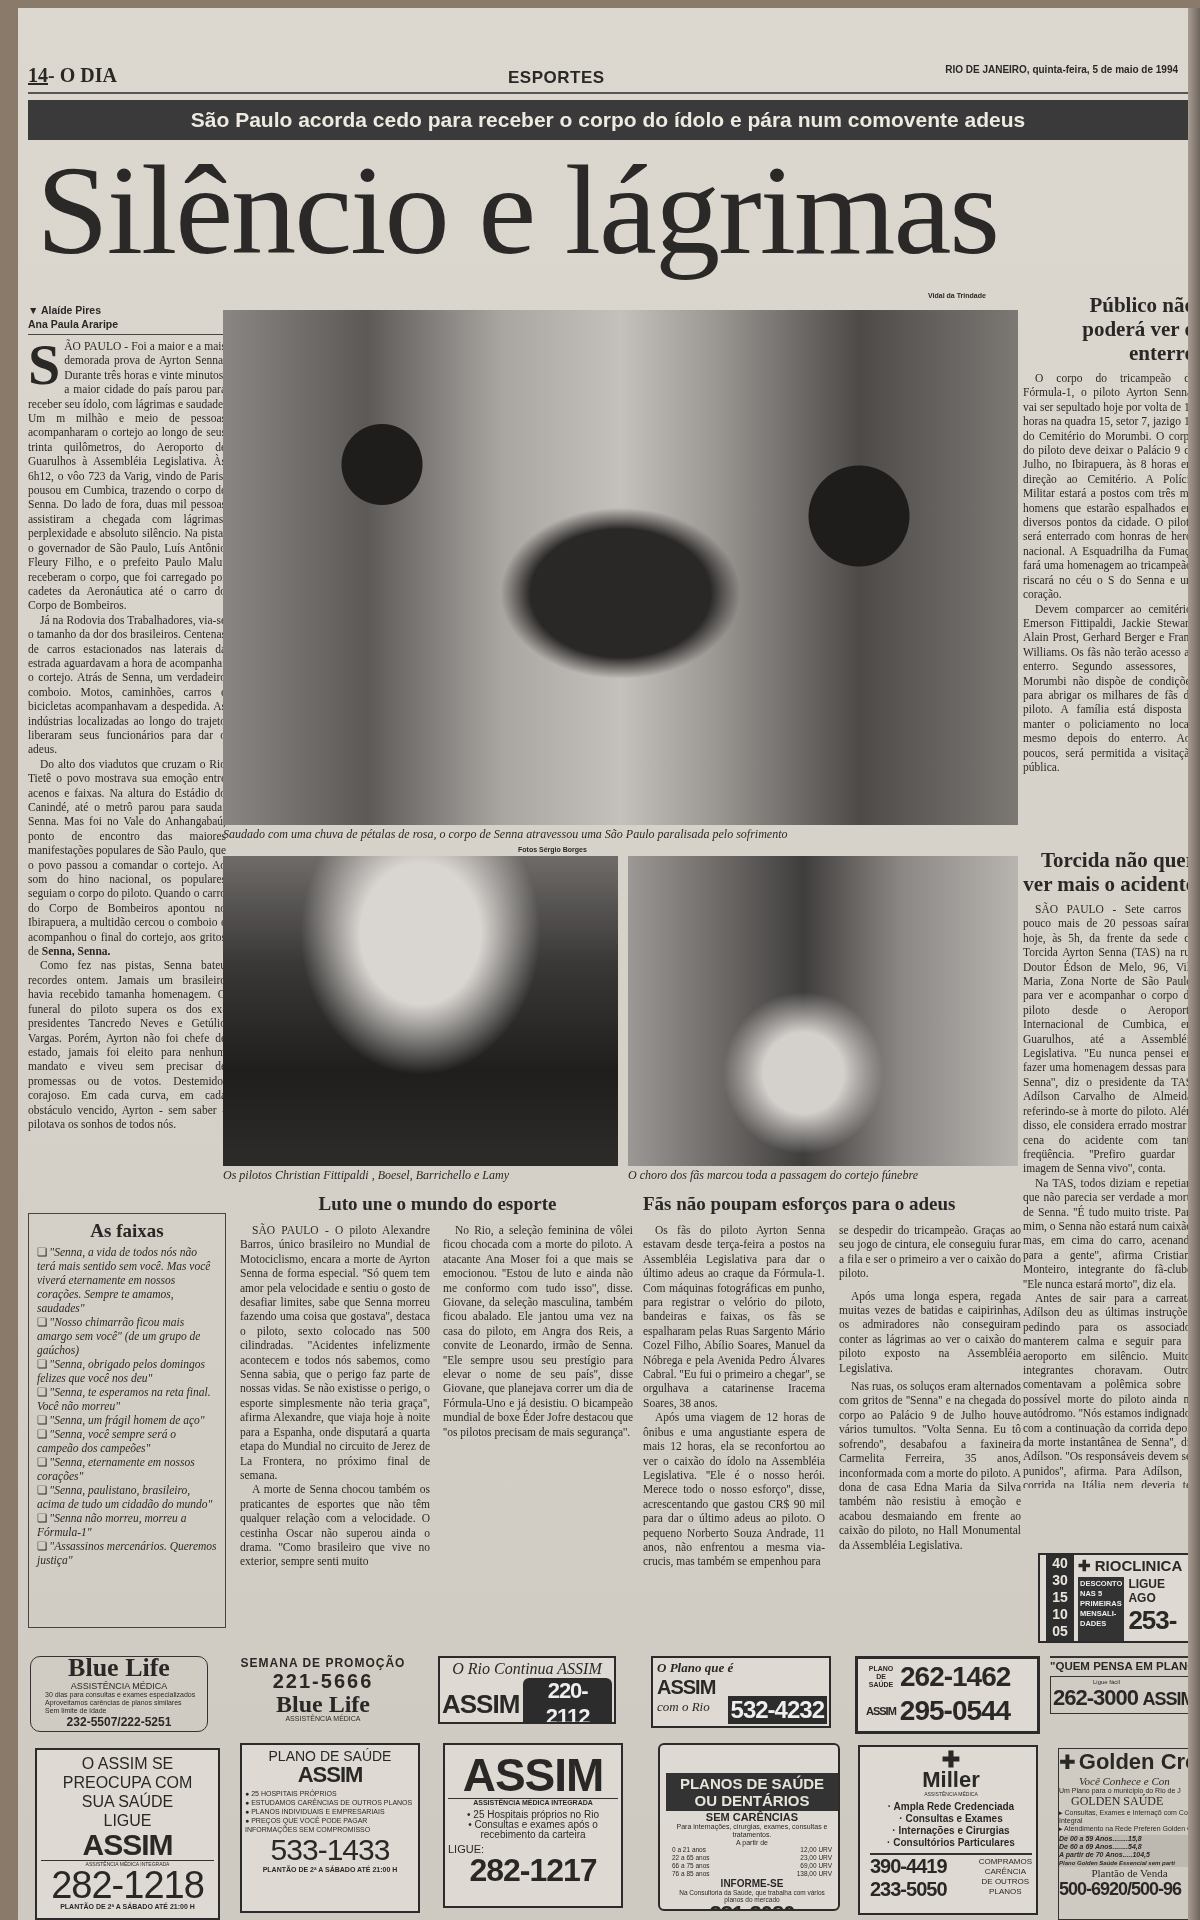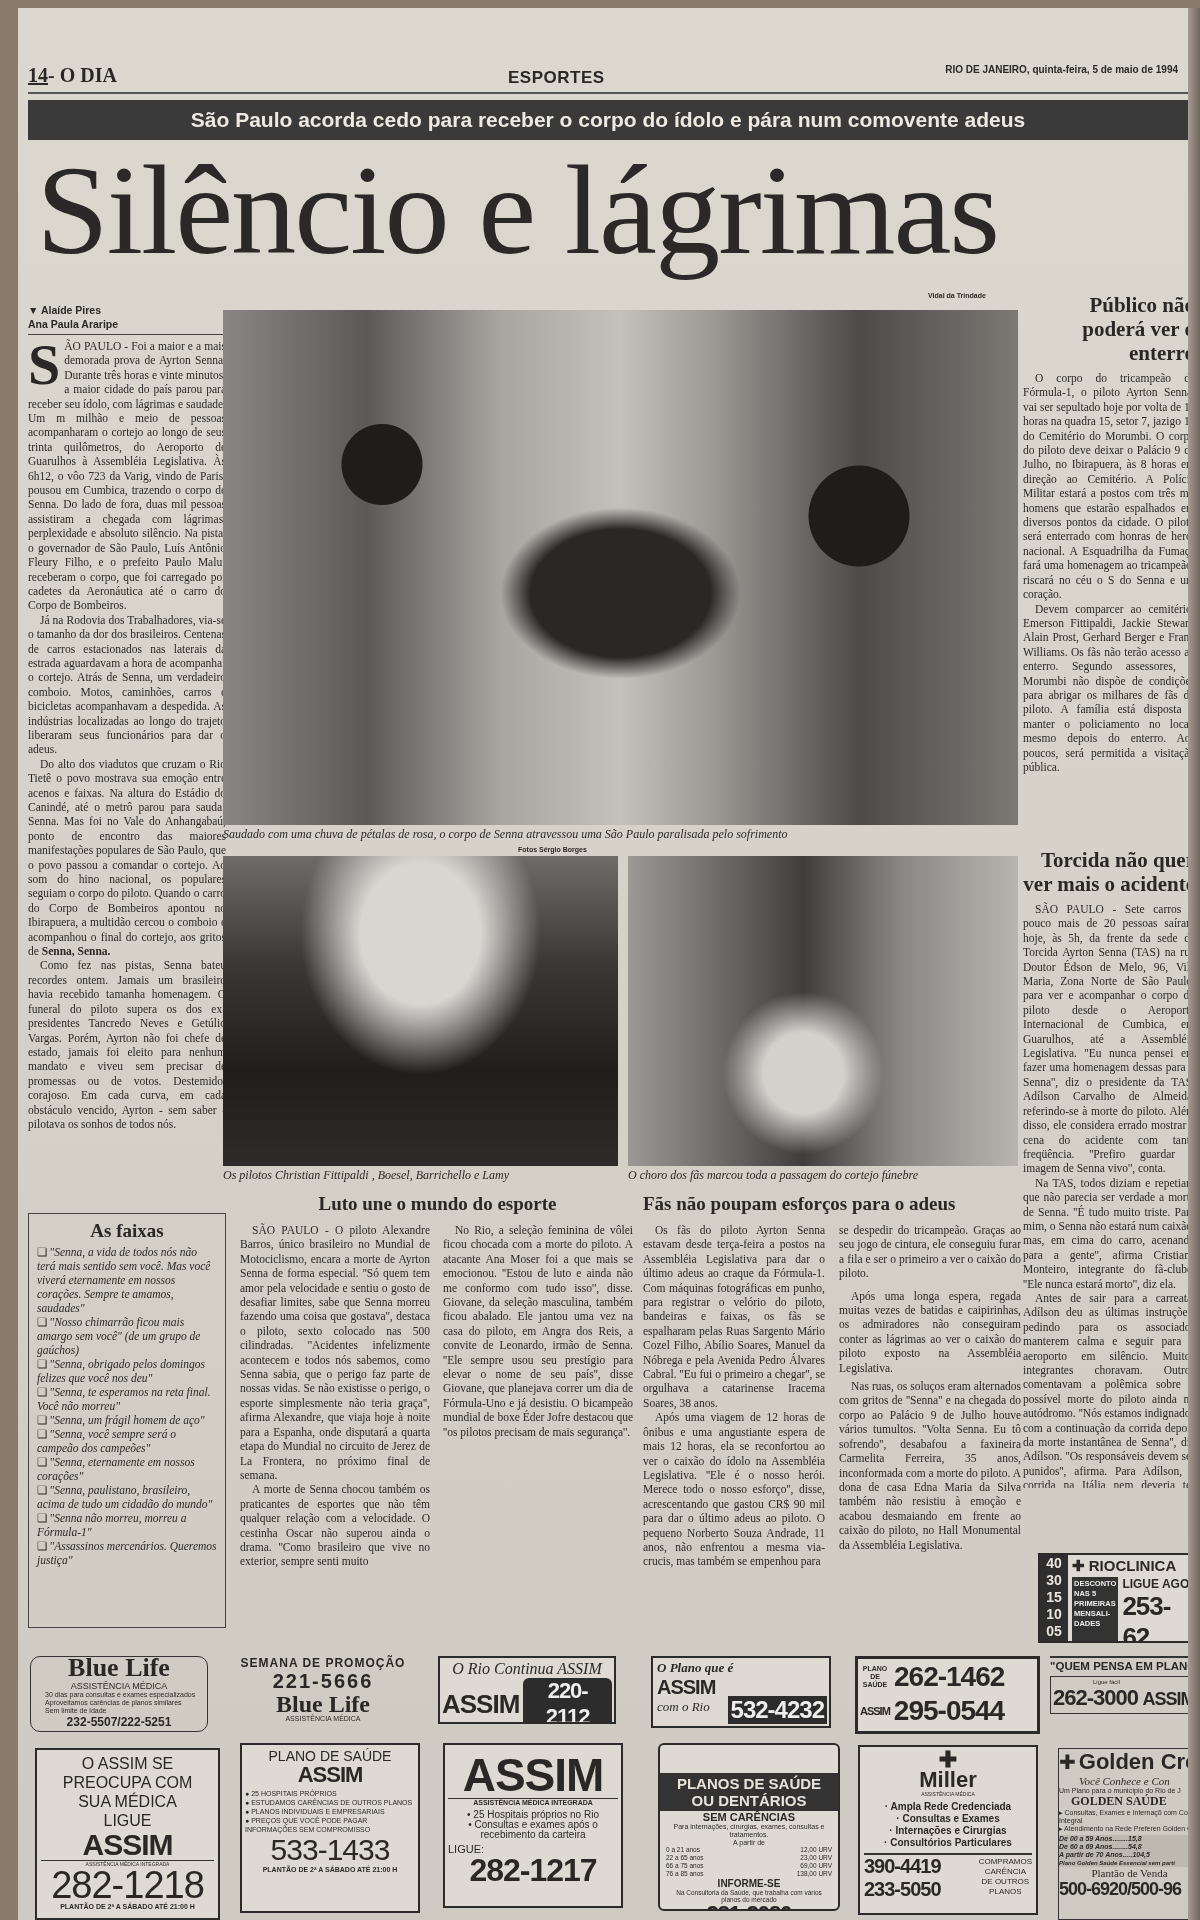--- a/index.html
+++ b/index.html
@@ -48,21 +48,21 @@
       linear-gradient(90deg, #9c9895 0%, #6a6765 25%, #403e3d 45%, #8b8784 70%, #b8b4b0 100%);
   }
   .caption { font-style: italic; font-size: 12px; font-family: "Liberation Serif", serif; }
   .credit { font-family: "Liberation Sans", sans-serif; font-size: 7px; font-weight: bold; }
   .side-h { font-weight: bold; font-size: 21px; line-height: 24px; text-align: right; }
   .sec-h { font-weight: bold; font-size: 19px; line-height: 22px; }
   .box { border: 1.5px solid #444; padding: 6px 8px; }
   .faixas li { list-style: none; font-style: italic; font-size: 11.5px; line-height: 14px; }
   .faixas li::before { content: "\274F"; font-style: normal; margin-right: 2px; }
   
-  .ad { border: 2px solid #2b2b2b; background: #dedad3; font-family: "Liberation Sans", sans-serif; text-align: center; overflow: hidden; }
+  .ad { border: 2px solid #2b2b2b; background: #dedad3; font-family: "Liberation Sans", sans-serif; text-align: center; overflow: hidden; padding-left: 6px; }
   .ad-dark { background: #333; color: #e8e4dc; margin-top: 28px; }
   .big-num { font-family: "Liberation Sans", sans-serif; font-weight: bold; letter-spacing: -1px; }
   .small-sans { font-family: "Liberation Sans", sans-serif; font-size: 7px; line-height: 8px; }
   .assim-logo { font-family: "Liberation Sans", sans-serif; font-weight: bold; letter-spacing: -1px; }
   .right-edge { right: 0; top: 0; width: 12px; height: 1912px; background: linear-gradient(90deg, #a69c92, #6d645c); }
 </style>
 </head>
 <body>
 
 <div class="page">
@@ -227,21 +227,21 @@
       <div style="font-size:6px; margin-left:40px;">Ligue fácil</div>
       <span class="big-num" style="font-size:22px;">262-3000</span>
       <span class="assim-logo" style="font-size:18px;">ASSIM</span>
     </div>
   </div>
 
   <div class="abs ad" style="left:17px; top:1740px; width:185px; height:172px; padding:4px;">
     <div style="font-size:16px; line-height:19px;">
       <div>O ASSIM SE</div>
         <div>PREOCUPA COM</div>
-        <div>SUA MÉDICA</div>
+        <div>SUA SAÚDE</div>
         <div>LIGUE</div>
     </div>
     <div class="assim-logo" style="font-size:30px; line-height:30px;">ASSIM</div>
     <div style="font-size:5px; border-top:1px solid #333;">ASSISTÊNCIA MÉDICA INTEGRADA</div>
     <div class="big-num" style="font-size:38px; line-height:36px; font-weight:normal;">282-1218</div>
     <div style="font-size:7px; font-weight:bold;">PLANTÃO DE 2ª A SÁBADO ATÉ 21:00 H</div>
   </div>
 
   <div class="abs ad" style="left:222px; top:1735px; width:180px; height:170px; padding:3px;">
     <div style="font-size:14px;">PLANO DE SAÚDE</div>
@@ -323,21 +323,21 @@
     </div>
   </div>
 
   <div class="abs" style="left:1040px; top:1740px; width:142px; height:172px; border:1.5px solid #333; border-right:none; font-family:'Liberation Sans',sans-serif; overflow:hidden; white-space:nowrap;">
     <div style="display:flex; align-items:center; gap:3px;">
       <span style="font-size:20px;">✚</span>
       <span style="font-weight:bold; font-size:22px;">Golden Cros</span>
     </div>
     <div style="font-family:'Liberation Serif',serif; font-style:italic; font-size:11px; padding-left:20px;">Você Conhece e Con</div>
     <div style="font-size:7px;">Um Plano para o município do Rio de J</div>
-    <div style="font-family:'Liberation Serif',serif; font-size:12px; padding-left:12px;font-weight:bold;">GOLDEN SAÚDE</div>
+    <div style="font-family:'Liberation Serif',serif; font-size:12px; padding-left:12px;">GOLDEN SAÚDE</div>
     <div style="font-size:7px; line-height:8px; white-space:normal; width:160px;">
       <div>▸ <span>Consultas, Exames e Internaçõ com Cobertura Integral</span></div>
       <div>▸ <span>Atendimento na Rede Preferen Golden Cross</span></div>
     </div>
     <div style="background:#bdb8b0; font-style:italic; font-weight:bold; font-size:7px; line-height:8px; margin-top:2px;">
       <div><span>De 00 a 59 Anos</span>........<span>15,8</span></div>
       <div><span>De 60 a 69 Anos</span>........<span>54,8</span></div>
       <div><span>A partir de 70 Anos</span>.....<span>104,5</span></div>
       <div style="font-size:6px;">Plano Golden Saúde Essencial sem parti</div>
     </div>

